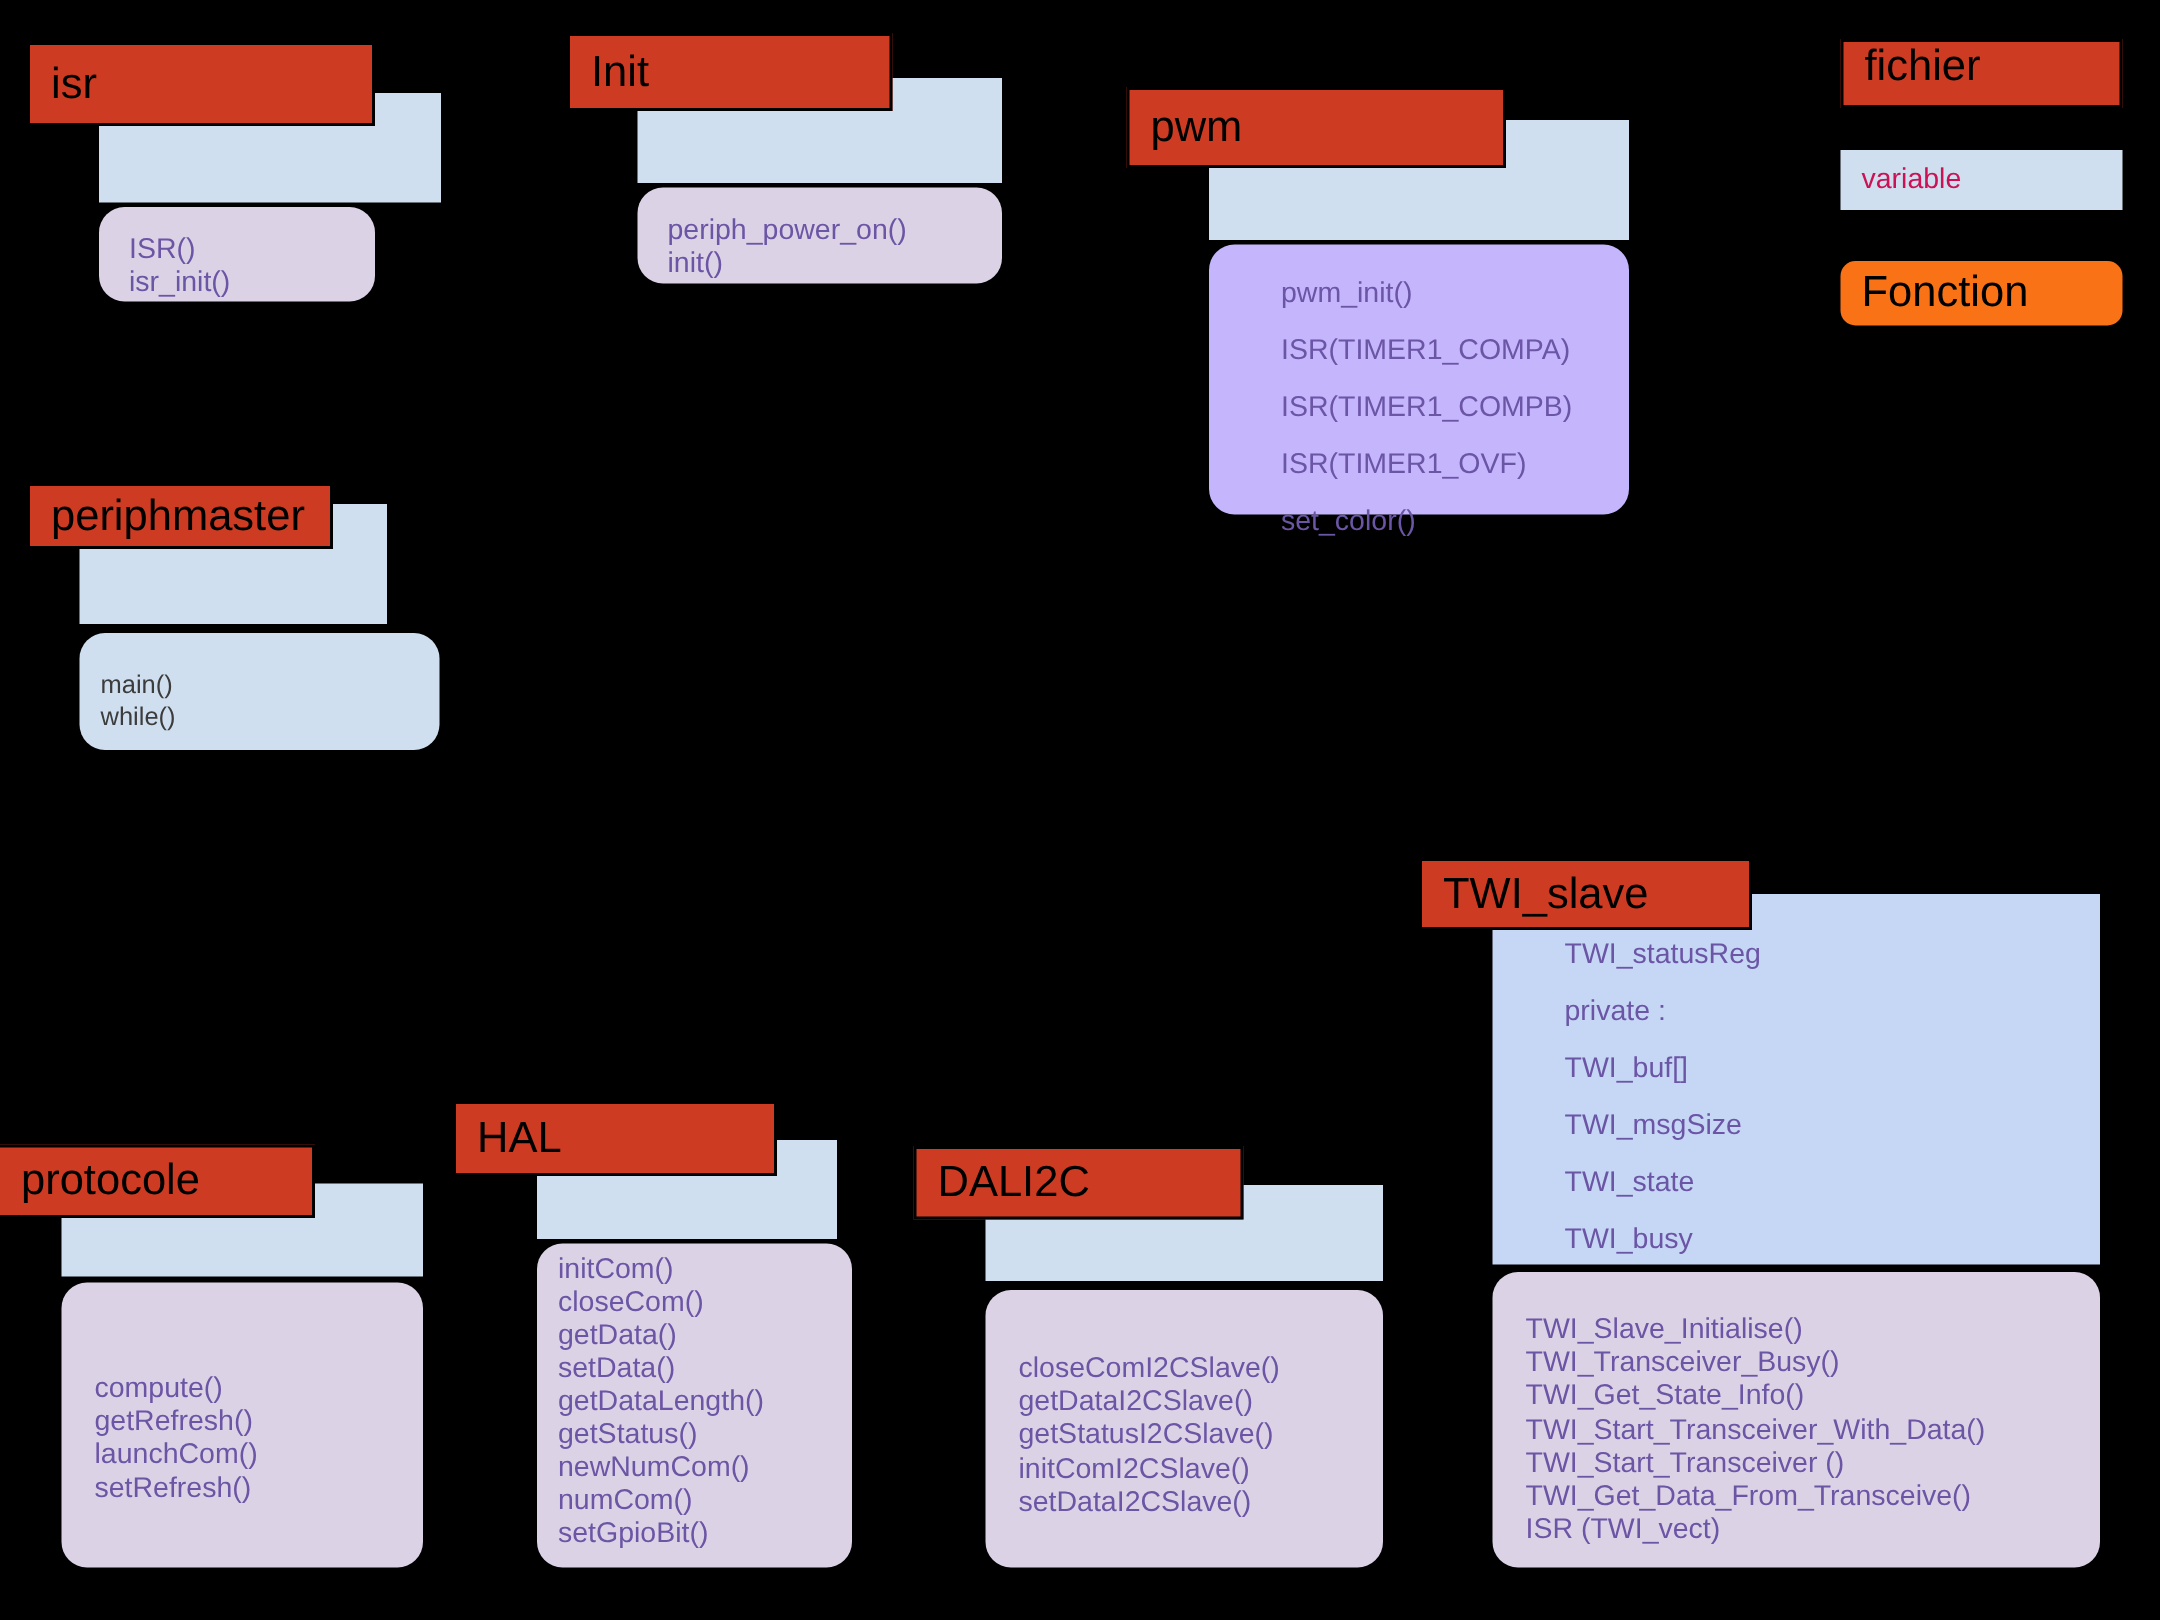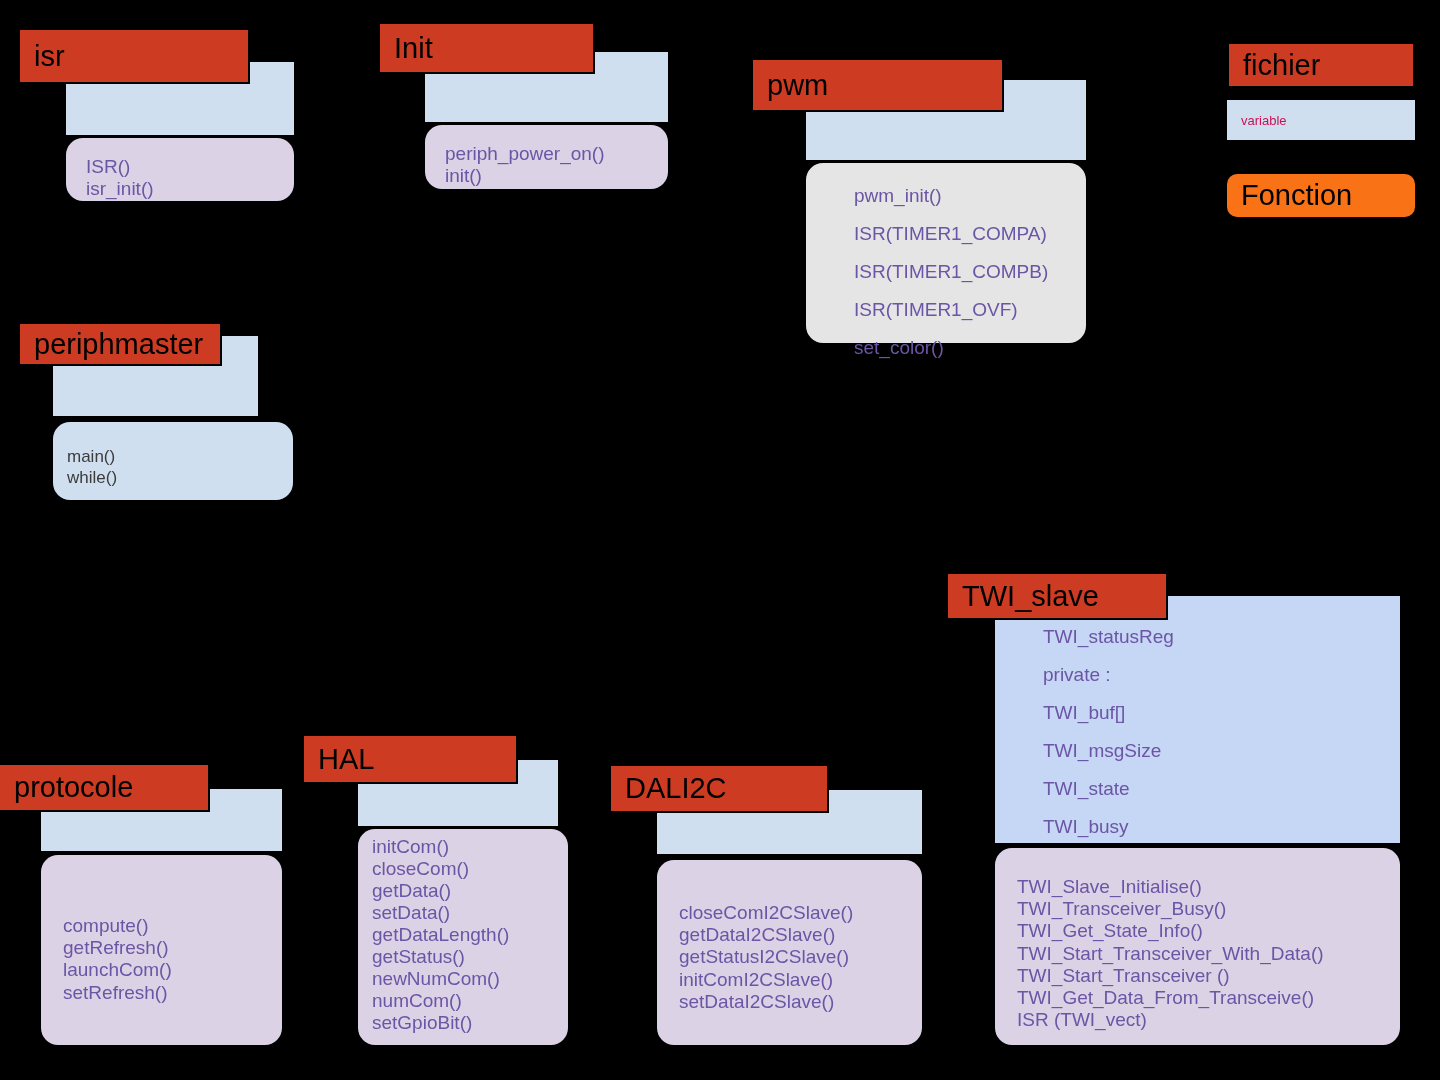--- a/index.html
+++ b/index.html
@@ -56,21 +56,21 @@
     border-radius:17px;
     box-sizing:border-box;
     z-index:4;
     color:#6b55a5;
     font-size:19px;
     line-height:1.15;
     padding:18px 0 0 20px;
   }
   
   .fn-box-peri{
-    background:#e5e5e5;
+    background:#c4b5fd;
     border-radius:17px;
     box-sizing:border-box;
     z-index:4;
     color:#6b55a5;
     font-size:19px;
     line-height:2.0;
     padding:14px 0 0 48px;
   }
   
   .fn-box-blue{
@@ -83,41 +83,41 @@
     line-height:1.25;
     padding:24px 0 0 14px;
   }
 
   .fn-line{white-space:nowrap;}
   .var-line{white-space:nowrap;}
 
   
   .legend-file{
     background:#cc3b22;border:2px solid #000;color:#000;
-    font-size:29px;display:flex;align-items:center;padding-left:14px;box-sizing:border-box;margin-top:16px;
+    font-size:29px;display:flex;padding-left:14px;box-sizing:border-box;
   }
   .legend-var{
-    background:#cfdfef;color:#cc1155;font-size:13px;
+    background:#cfdfef;color:#cc1155;font-size:19px;
     display:flex;align-items:center;padding-left:14px;box-sizing:border-box;
   }
   .legend-fn{
     background:#f97316;border-radius:10px;color:#000;font-size:29px;
     display:flex;align-items:center;padding-left:14px;box-sizing:border-box;
   }
 </style>
 </head>
 <body>
 
 <div class="canvas">
 
   <div class="node var-box" style="left:66px;top:62px;width:228px;height:73px;"></div>
   <div class="node file-title" style="left:18px;top:28px;width:232px;height:56px;">
     <span>isr</span>
   </div>
-  <div class="node fn-box" style="left:66px;top:138px;width:228px;height:63px;">
+  <div class="node fn-box" style="left:66px;top:138px;width:184px;height:63px;">
     <div class="fn-line">ISR()</div>
     <div class="fn-line">isr_init()</div>
   </div>
 
   <div class="node var-box" style="left:425px;top:52px;width:243px;height:70px;"></div>
   <div class="node file-title" style="left:378px;top:22px;width:217px;height:52px;">
     <span>Init</span>
   </div>
   <div class="node fn-box" style="left:425px;top:125px;width:243px;height:64px;">
     <div class="fn-line">periph_power_on()</div>

